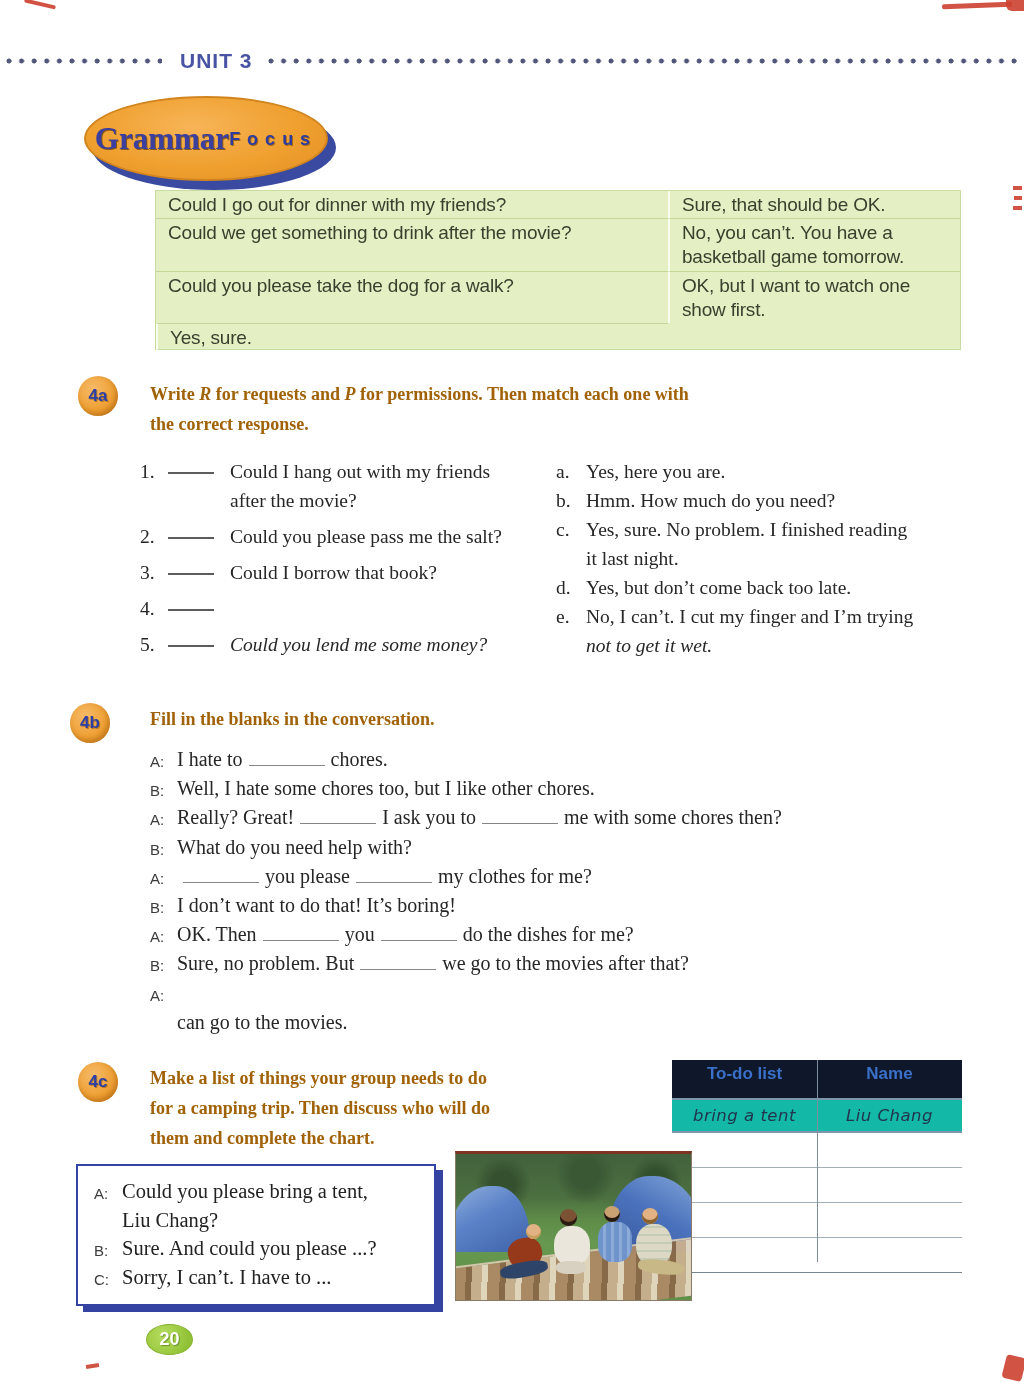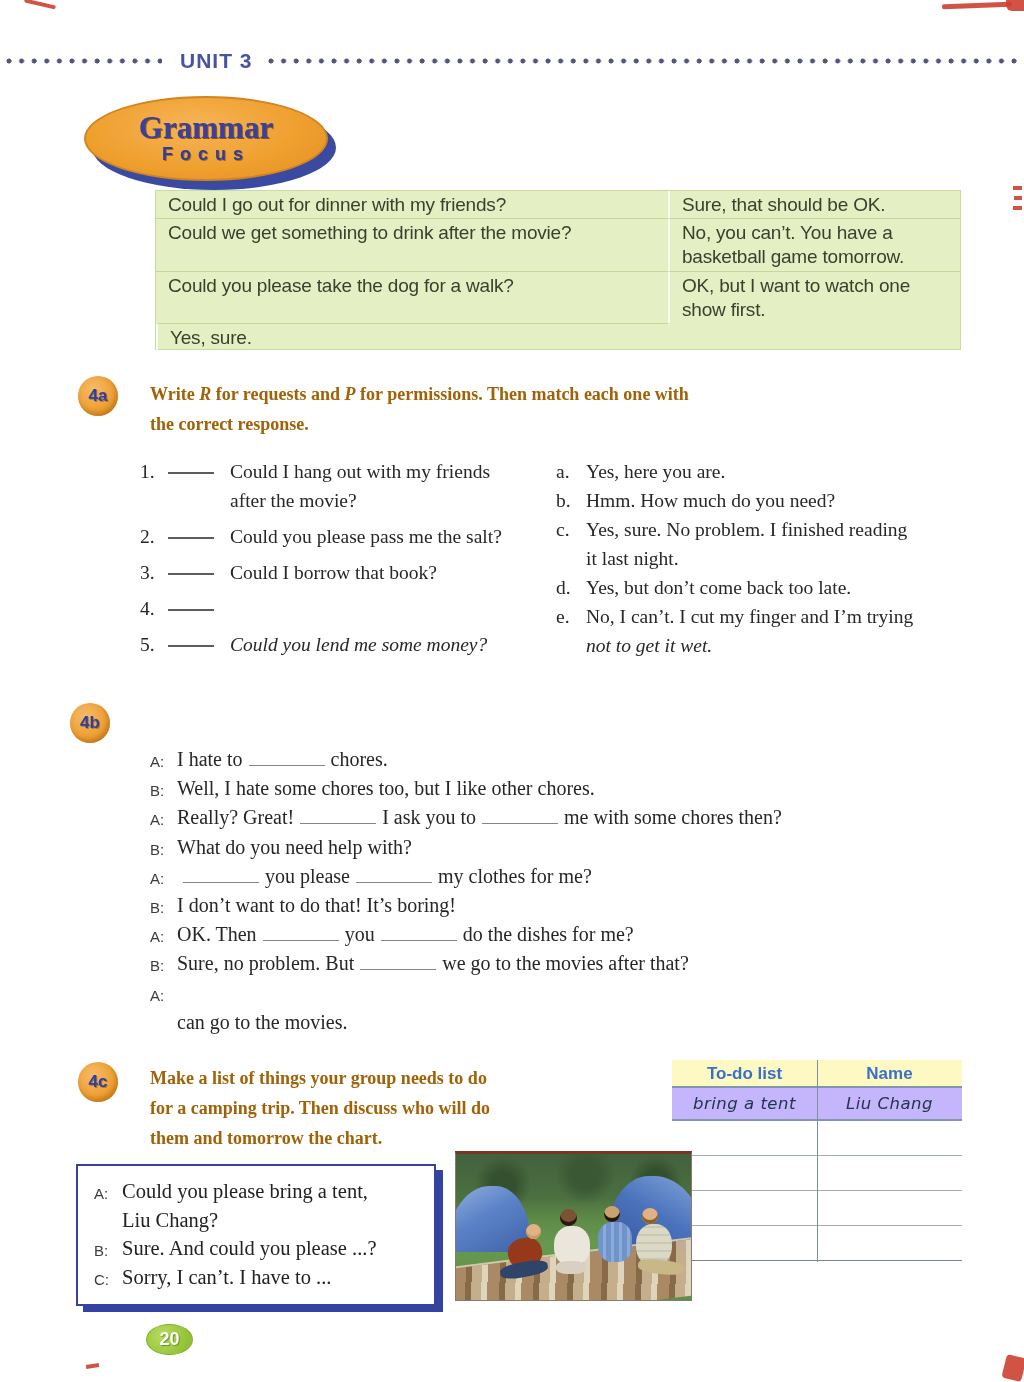--- a/index.html
+++ b/index.html
@@ -26,21 +26,21 @@
   .art-br  { left:1004px; top:1356px; width:20px; height:24px; transform:rotate(14deg); border-radius:4px; }
   .art-bl  { left:86px; top:1364px; width:13px; height:4px; transform:rotate(-8deg); }
 
   
   .gf-wrap { position:absolute; left:84px; top:96px; width:252px; height:96px; }
   .gf-shadow { position:absolute; left:8px; top:9px; width:244px; height:85px;
     background:#3a4aa0; border-radius:50%; }
   .gf-oval { position:absolute; left:0; top:0; width:244px; height:85px;
     background:radial-gradient(ellipse at 45% 35%, #f7b457 0%, #efa02f 55%, #e28f22 100%);
     border:2px solid #d2841e; border-radius:50%;
-    display:flex; flex-direction:column; align-items:center; justify-content:center; }
+    display:flex; flex-direction:row; align-items:center; justify-content:center; }
   .gf-t1 { font-family:"Liberation Serif", serif; font-weight:bold; font-size:31px; color:#3a3fa0;
     text-shadow:1px 1px 0 #8a5a14; line-height:30px; }
   .gf-t2 { font-family:"Liberation Sans", sans-serif; font-weight:bold; font-size:18px;
     color:#2c3ca0; letter-spacing:7px; line-height:22px; text-shadow:1px 1px 0 #a86a18; }
 
   
   .gtable { position:absolute; left:155px; top:190px; width:806px; height:160px;
     background:#e4efc3; border:1px solid #c9dca0;
     display:grid; grid-template-columns:512px 1fr; grid-template-rows:27px 53px 52px 28px;
     font-family:"Liberation Sans", sans-serif; font-size:19px; color:#39412e; letter-spacing:-0.2px; }
@@ -88,24 +88,24 @@
     color:#262626; }
   .cline { position:relative; padding-left:27px; line-height:29.2px; }
   .sp { position:absolute; left:0; top:2px; font-family:"Liberation Sans", sans-serif;
     font-size:15px; color:#3c3c3c; }
   .blank { display:inline-block; width:76px; height:13px;
     border-bottom:1.5px solid #858585; margin:0 6px; }
 
   
   .chart { position:absolute; left:672px; top:1060px; width:290px; height:202px; }
   .cvline { position:absolute; left:50%; top:0; bottom:0; width:1px; background:#7e8f9c; }
-  .chead { display:flex; height:28px; background:#fef9c3; border-bottom:2px solid #7e97ac; }
+  .chead { display:flex; height:40px; background:#0f172a; border-bottom:2px solid #7e97ac; }
   .chcell { width:50%; text-align:center; font-family:"Liberation Sans", sans-serif;
     font-weight:bold; font-size:17px; color:#3a70c8; line-height:27px; }
-  .crow1 { display:flex; height:33px; border-bottom:2px solid #7e97ac; background:#c4b5fd; }
+  .crow1 { display:flex; height:33px; border-bottom:2px solid #7e97ac; background:#14b8a6; }
   .ccell { width:50%; text-align:center; line-height:31px; }
   .hand { font-family:"DejaVu Sans", sans-serif; font-style:italic; font-size:16.5px;
     color:#22354e; letter-spacing:.5px; }
   .cempty { height:35px; border-bottom:1px solid #a2aeb6; }
   .cempty.last { border-bottom:1px solid #78858e; }
 
   
   .dialog { position:absolute; left:76px; top:1164px; width:360px; background:#ffffff;
     border:2.5px solid #3442a2; box-shadow:7px 6px 0 0 #3442a2; padding:11px 12px 13px 16px; }
   .dline { position:relative; padding-left:28px; font-size:20.5px; color:#222;
@@ -243,20 +243,21 @@
       <span class="ltr">d.</span>
       <span class="rtext">Yes, but don’t come back too late.</span>
     </div>
     <div class="ritem">
       <span class="ltr">e.</span>
       <span class="rtext"><span>No, I can’t. I cut my finger and I’m trying</span><br><span class="rtail">not to get it wet.</span></span>
     </div>
   </div>
 
   <div class="badge b4b">4b</div>
+  <div class="h4 h4b">Fill in the blanks in the conversation.</div>
 
   <div class="convo">
     <div class="cline">
       <span class="sp">A:</span>
       <span>I hate to</span><span class="blank"></span><span>chores.</span>
     </div>
     <div class="cline">
       <span class="sp">B:</span>
       <span>Well, I hate some chores too, but I like other chores.</span>
     </div>
@@ -284,21 +285,21 @@
       <span class="sp">B:</span>
       <span>Sure, no problem. But</span><span class="blank"></span><span>we go to the movies after that?</span>
     </div>
     <div class="cline">
       <span class="sp">A:</span>
       <br><span>can go to the movies.</span>
     </div>
   </div>
 
   <div class="badge b4c">4c</div>
-  <div class="h4 h4c"><span>Make a list of things your group needs to do</span><br><span>for a camping trip. Then discuss who will do</span><br><span>them and tomorrow the chart.</span></div>
+  <div class="h4 h4c"><span>Make a list of things your group needs to do</span><br><span>for a camping trip. Then discuss who will do</span><br><span>them and complete the chart.</span></div>
 
   <div class="chart">
     <div class="chead">
       <div class="chcell">To-do list</div>
       <div class="chcell">Name</div>
     </div>
     <div class="crow1">
       <div class="ccell hand">bring a tent</div>
       <div class="ccell hand">Liu Chang</div>
     </div>

